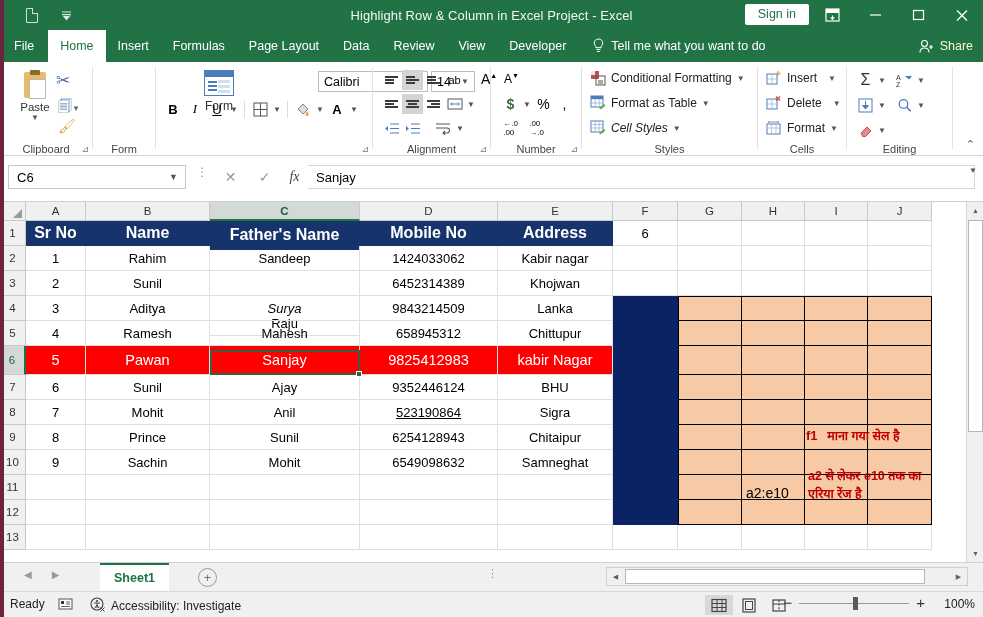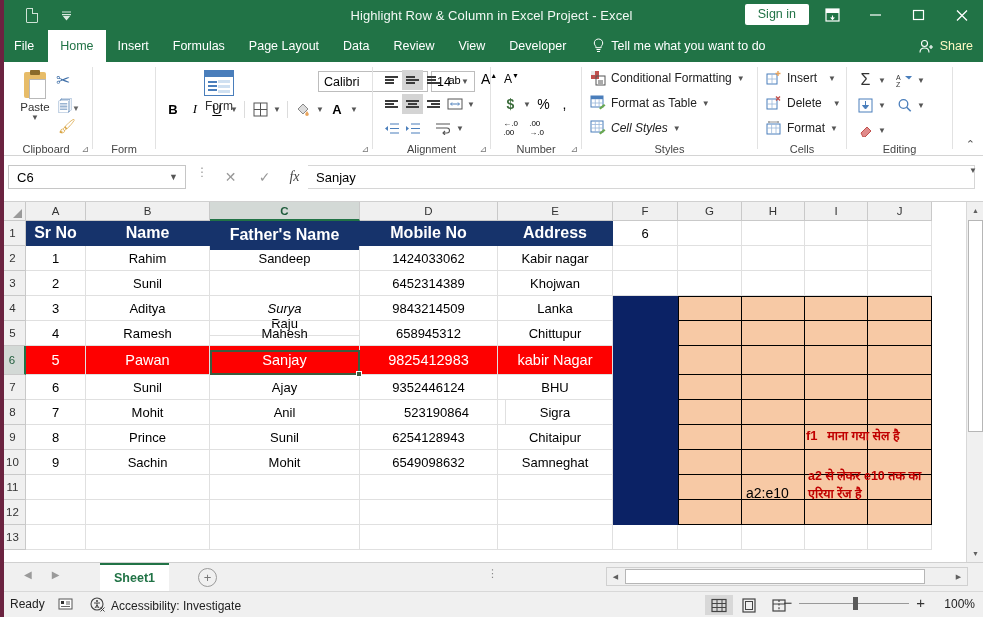--- a/index.html
+++ b/index.html
@@ -811,21 +811,21 @@
         <div class="cell ctr red-cell" style="left: 360px; top: 144px; width: 138px; height: 29px;">9825412983</div>
         <div class="cell ctr red-cell" style="left: 498px; top: 144px; width: 115px; height: 29px;">kabir Nagar</div>
         <div class="cell ctr " style="left: 26px; top: 173px; width: 60px; height: 25px;">6</div>
         <div class="cell ctr " style="left: 86px; top: 173px; width: 124px; height: 25px;">Sunil</div>
         <div class="cell ctr " style="left: 210px; top: 173px; width: 150px; height: 25px;">Ajay</div>
         <div class="cell ctr " style="left: 360px; top: 173px; width: 138px; height: 25px;">9352446124</div>
         <div class="cell ctr " style="left: 498px; top: 173px; width: 115px; height: 25px;">BHU</div>
         <div class="cell ctr " style="left: 26px; top: 198px; width: 60px; height: 25px;">7</div>
         <div class="cell ctr " style="left: 86px; top: 198px; width: 124px; height: 25px;">Mohit</div>
         <div class="cell ctr " style="left: 210px; top: 198px; width: 150px; height: 25px;">Anil</div>
-        <div class="cell ctr " style="left: 368px; top: 198px; width: 138px; height: 25px;">523190864</div>
+        <div class="cell ctr " style="left: 360px; top: 198px; width: 138px; height: 25px; text-decoration: underline;">523190864</div>
         <div class="cell ctr " style="left: 498px; top: 198px; width: 115px; height: 25px;">Sigra</div>
         <div class="cell ctr " style="left: 26px; top: 223px; width: 60px; height: 25px;">8</div>
         <div class="cell ctr " style="left: 86px; top: 223px; width: 124px; height: 25px;">Prince</div>
         <div class="cell ctr " style="left: 210px; top: 223px; width: 150px; height: 25px;">Sunil</div>
         <div class="cell ctr " style="left: 360px; top: 223px; width: 138px; height: 25px;">6254128943</div>
         <div class="cell ctr " style="left: 498px; top: 223px; width: 115px; height: 25px;">Chitaipur</div>
         <div class="cell ctr " style="left: 26px; top: 248px; width: 60px; height: 25px;">9</div>
         <div class="cell ctr " style="left: 86px; top: 248px; width: 124px; height: 25px;">Sachin</div>
         <div class="cell ctr " style="left: 210px; top: 248px; width: 150px; height: 25px;">Mohit</div>
         <div class="cell ctr " style="left: 360px; top: 248px; width: 138px; height: 25px;">6549098632</div>

